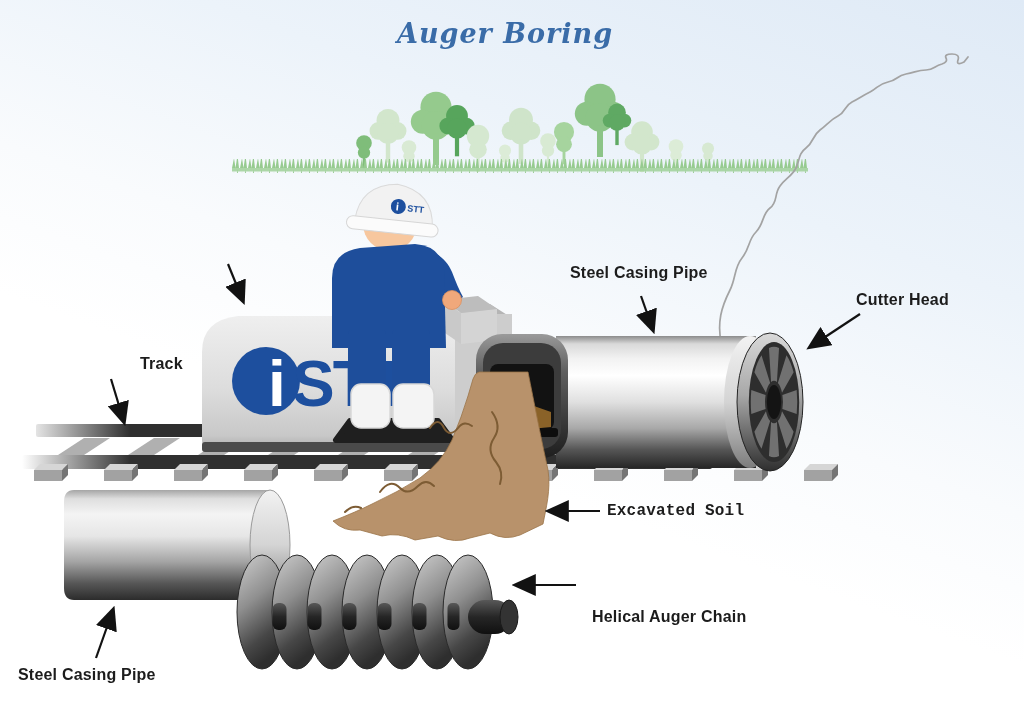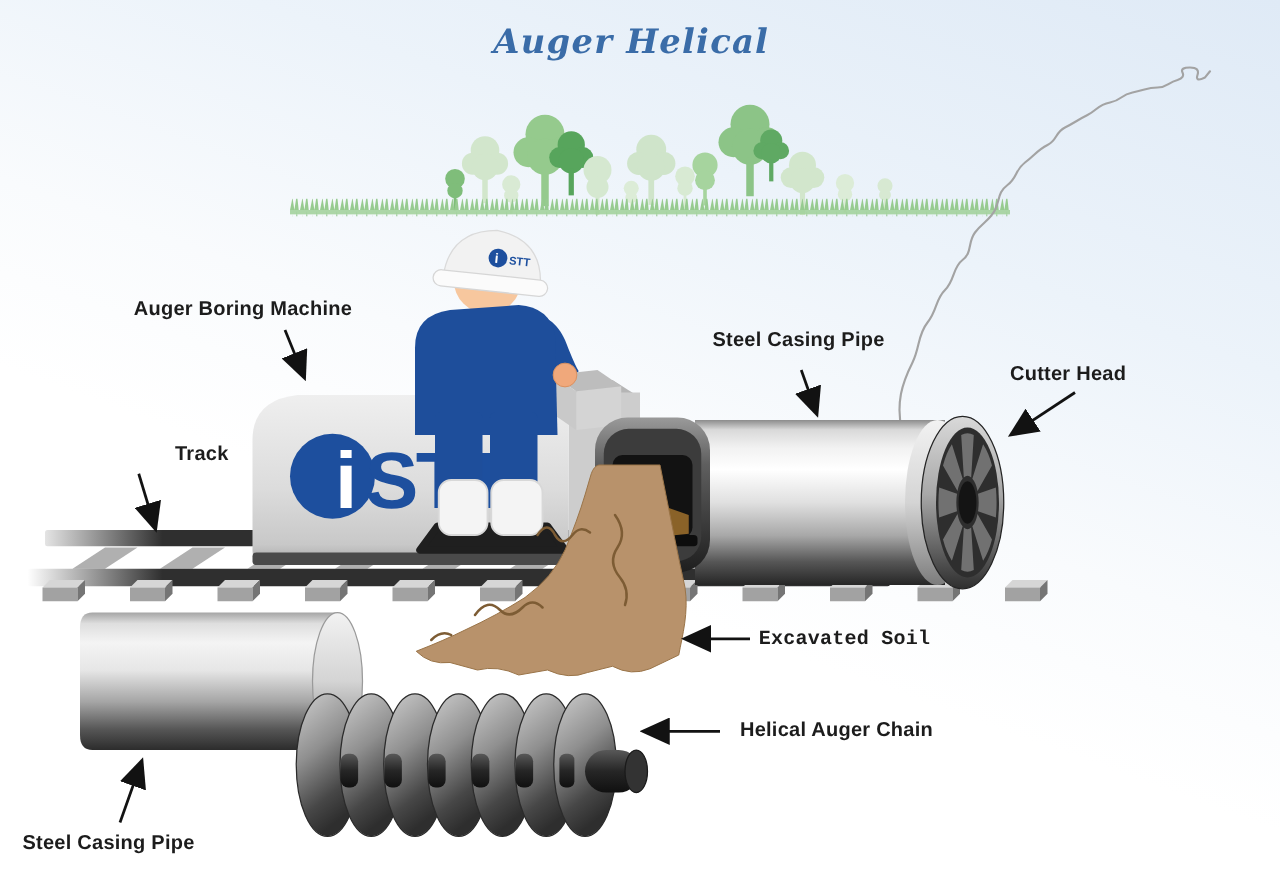--- a/index.html
+++ b/index.html
@@ -268,21 +268,20 @@
     <path d="M 228,264 L 243,301" marker-end="url(#ah)"></path>
     <path d="M 111,379 L 124,422" marker-end="url(#ah)"></path>
     <path d="M 641,296 L 653,330" marker-end="url(#ah)"></path>
     <path d="M 860,314 L 810,347" marker-end="url(#ah)"></path>
     <path d="M 600,511 L 549,511" marker-end="url(#ah)"></path>
     <path d="M 576,585 L 516,585" marker-end="url(#ah)"></path>
     <path d="M 96,658 L 113,610" marker-end="url(#ah)"></path>
   </g>
 </svg>
 
-  <div class="title">Auger Helical</div>
-  <div class="lbl" style="left:107px;top:239px;">Auger Boring Machine</div>
+  <div class="title">Auger Boring</div>
   <div class="lbl" style="left:96px;top:355px;margin-left:44px;">Track</div>
   <div class="lbl" style="left:570px;top:264px;">Steel Casing Pipe</div>
-  <div class="lbl" style="left:808px;top:291px;text-align:right;">Cutter Head</div>
+  <div class="lbl" style="left:856px;top:291px;text-align:right;">Cutter Head</div>
   <div class="lbl" style="left:607px;top:502px;font-family:Liberation Mono, monospace;">Excavated Soil</div>
-  <div class="lbl" style="left:592px;top:576px;text-align:center;">Helical Auger Chain</div>
+  <div class="lbl" style="left:592px;top:608px;text-align:center;">Helical Auger Chain</div>
   <div class="lbl" style="left:18px;top:666px;">Steel Casing Pipe</div>
 </div>
 
 </body></html>

